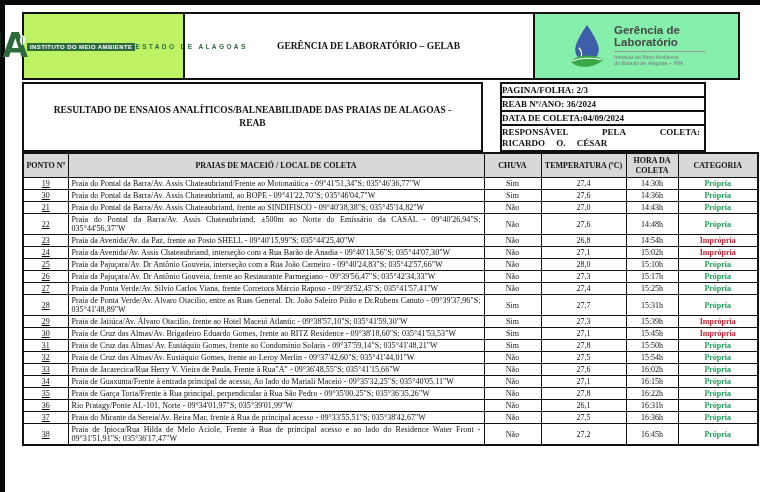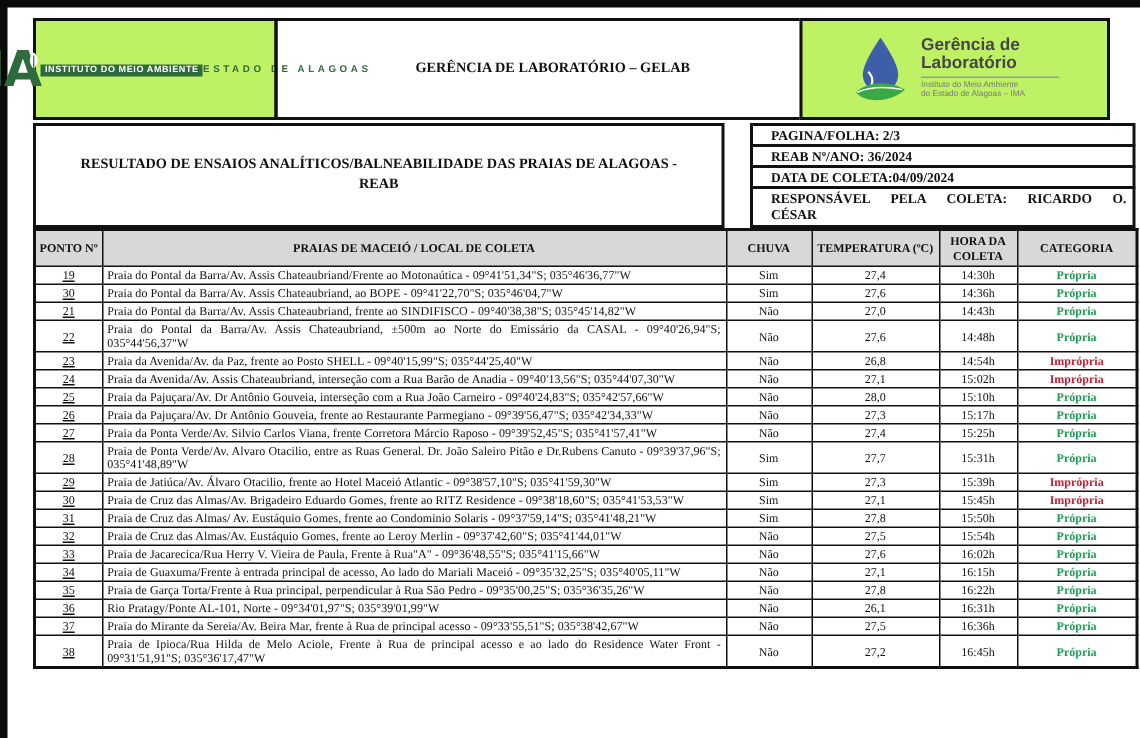--- a/index.html
+++ b/index.html
@@ -29,33 +29,33 @@
   .ima-bar{background:var(--ima-green);color:#fff;font-family:"Liberation Sans",sans-serif;
            font-weight:bold;font-size:6px;letter-spacing:.4px;padding:1px 3px;margin-top:1px;white-space:nowrap;}
   .ima-state{color:var(--ima-green);font-family:"Liberation Sans",sans-serif;font-weight:bold;
              font-size:6.5px;letter-spacing:2.4px;margin-top:1px;white-space:nowrap;}
 
   .gelab-box{position:absolute;left:161px;top:0;width:371px;height:68px;border:2px solid var(--border);
              display:flex;align-items:center;justify-content:center;text-align:center;
              font-weight:bold;font-size:9.5px;}
 
   .lab-box{position:absolute;left:511px;top:0;width:207px;height:68px;border:2px solid var(--border);
-           display:flex;align-items:center;justify-content:center;gap:7px;background:#bef264;}
+           display:flex;align-items:center;justify-content:center;gap:7px;background:#86efac;}
   .lab-text{font-family:"Liberation Sans",sans-serif;}
   .lab-title{color:var(--logo-text);font-weight:bold;font-size:11.5px;line-height:11.5px;}
   .lab-divider{border-top:1px solid #9a9a9a;margin:2.5px 0 2px 0;width:92px;}
   .lab-sub{color:#7a7a7a;font-size:5.5px;line-height:6.5px;}
 
   
   .title-box{position:absolute;left:0;top:70px;width:461px;height:70px;border:2px solid var(--border);
              display:flex;align-items:center;justify-content:center;text-align:center;
              font-weight:bold;font-size:9.5px;line-height:13px;padding:0 28px;}
   .info-box{position:absolute;left:478px;top:70px;width:257px;height:70px;}
-  .info-row{position:absolute;left:0;width:257px;border:2px solid var(--border);
-            font-weight:bold;font-size:9px;padding:1px 4px 0 12px;background:#fff;overflow:hidden;}
+  .info-row{position:absolute;left:0;width:206px;border:2px solid var(--border);
+            font-weight:bold;font-size:9px;padding:1px 4px 0 0;background:#fff;overflow:hidden;}
   .info-row.r0{top:0;height:16px;}
   .info-row.r1{top:14px;height:16px;}
   .info-row.r2{top:28px;height:16px;}
   .info-row.r3{top:42px;height:28px;line-height:11px;word-spacing:9px;text-align:justify;}
 
   
   table.results{position:absolute;left:0;top:140px;width:735px;border-collapse:collapse;
                 table-layout:fixed;border:2px solid var(--border);}
   .results th,.results td{border:1px solid var(--border);vertical-align:middle;}
   .results th{background:var(--header-bg);font-weight:bold;font-size:8px;line-height:9.5px;

